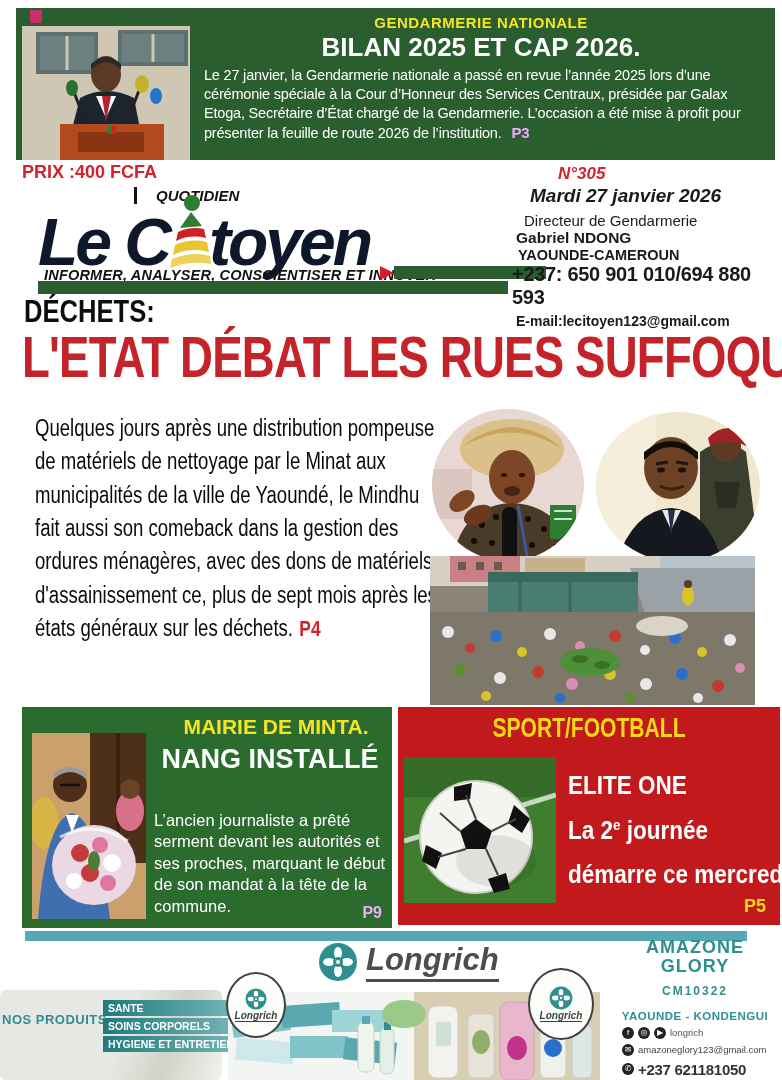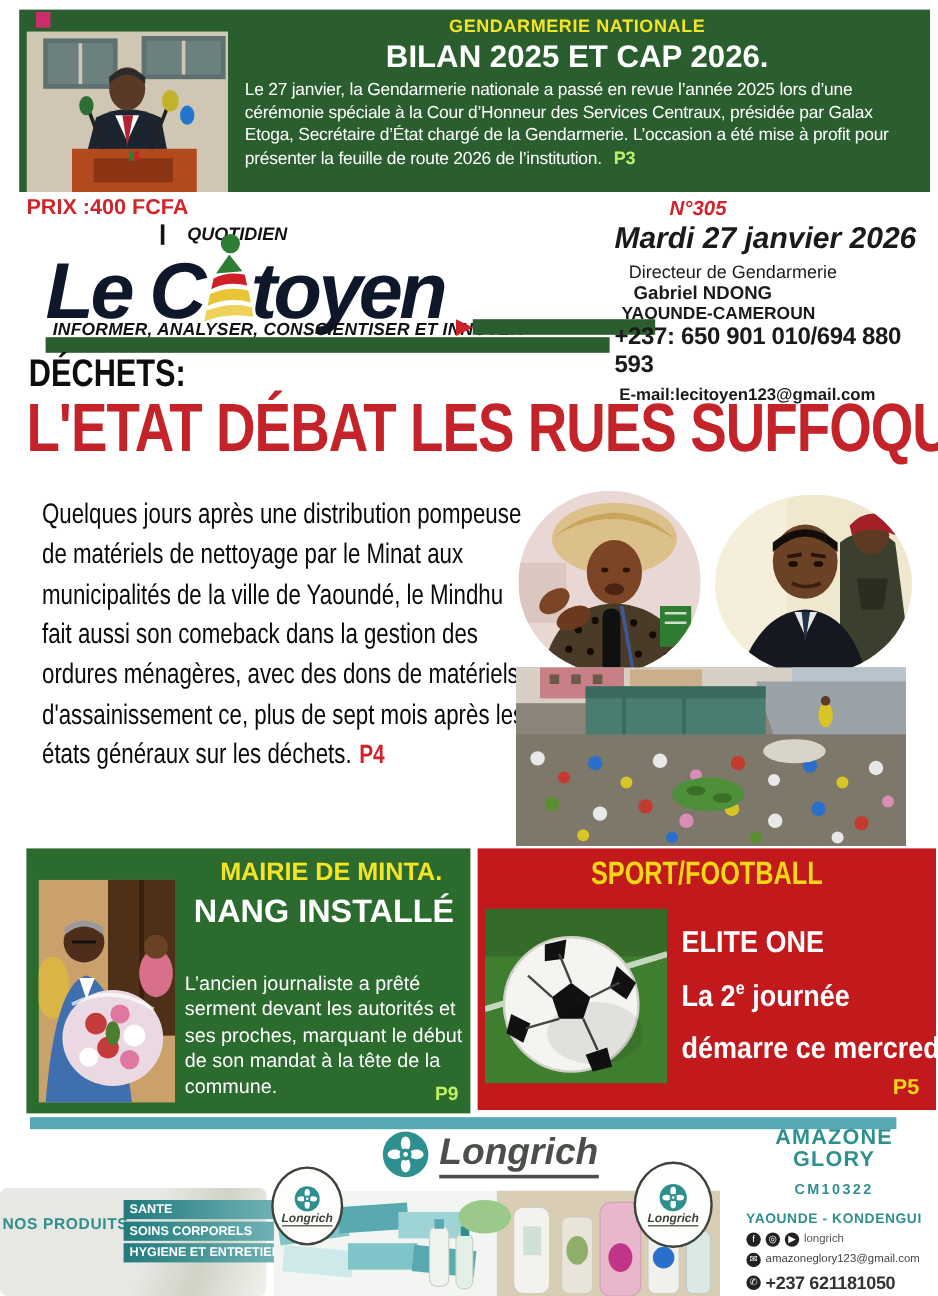--- a/index.html
+++ b/index.html
@@ -11,44 +11,44 @@
   .top-banner{left:16px;top:8px;width:759px;height:152px;background:#2b5e2e;}
   .banner-photo{left:6px;top:18px;width:168px;height:134px;overflow:hidden;}
   .banner-mark{left:14px;top:2px;width:12px;height:13px;background:#cc2d6e;}
   .banner-text{left:182px;top:0;width:566px;height:152px;}
   .banner-kicker{left:0;top:6px;width:100%;text-align:center;color:#f5e426;font-weight:700;
                  font-size:15px;letter-spacing:.5px;}
   .banner-title{left:0;top:24px;width:100%;text-align:center;color:#ffffff;font-weight:700;
                 font-size:26px;}
   .banner-body{left:6px;top:58px;width:552px;color:#ffffff;font-size:14.5px;line-height:1.32;
                letter-spacing:-0.2px;}
-  .pageref{color:#bef264;font-weight:700;}
+  .pageref{color:#f0abfc;font-weight:700;}
   .banner-body .pageref{font-size:15px;margin-left:10px;}
 
   
   .price{left:22px;top:162px;color:#d2232a;font-weight:700;font-size:18px;}
   .logo-block{left:38px;top:184px;width:472px;height:112px;}
   .quotidien{left:96px;top:3px;font-style:italic;font-weight:700;font-size:15px;color:#111;
              border-left:3px solid #111;padding-left:19px;}
   .logo-row{left:0;top:10px;display:flex;align-items:flex-end;}
   .logo-txt{color:#0f172a;font-size:66px;line-height:0.95;font-style:italic;font-weight:700;
             letter-spacing:-3px;}
   .cone{width:46px;height:80px;margin:0 -3px;}
   .tagline-row{left:6px;top:82px;width:466px;height:14px;}
   .tagline{font-style:italic;font-weight:700;font-size:14.5px;color:#111;letter-spacing:.2px;}
   .tag-arrow{left:336px;top:0px;width:0;height:0;border-top:7px solid transparent;
              border-bottom:7px solid transparent;border-left:14px solid #cd2127;}
   .bar-green-a{left:356px;top:82px;width:152px;height:13px;background:#2b5e2e;}
   .bar-green-b{left:0;top:97px;width:470px;height:13px;background:#2b5e2e;}
 
   .pub-block{left:512px;top:164px;width:268px;color:#1a1a1a;}
   .pub-issue{margin-left:46px;color:#d2232a;font-style:italic;font-weight:700;font-size:17px;}
-  .pub-date{font-style:italic;font-weight:700;font-size:25px;margin-top:1px;}
+  .pub-date{margin-left:18px;font-style:italic;font-weight:700;font-size:19px;margin-top:1px;}
   .pub-dirlabel{margin-left:12px;font-size:15px;margin-top:5px;}
-  .pub-dirname{margin-left:16px;font-weight:700;font-size:15.5px;}
+  .pub-dirname{margin-left:4px;font-weight:700;font-size:15.5px;}
   .pub-city{margin-left:6px;font-weight:700;font-size:14.5px;}
   .pub-phone{font-weight:700;font-size:20px;letter-spacing:-0.3px;}
   .pub-email{font-weight:700;font-size:14px;margin-top:4px;margin-left:4px;}
 
   
   .lead-kicker{left:24px;top:293px;font-size:32px;font-weight:700;color:#0d0d0d;
                transform:scaleX(0.8);transform-origin:0 0;white-space:nowrap;letter-spacing:0;}
   .lead-headline{left:22px;top:324px;font-size:57px;font-weight:700;color:#c42329;
                  transform:scaleX(0.8);transform-origin:0 0;white-space:nowrap;letter-spacing:-1px;}
   .lead-body{left:35px;top:412px;width:518px;font-size:23.5px;line-height:1.42;color:#0a0a0a;

